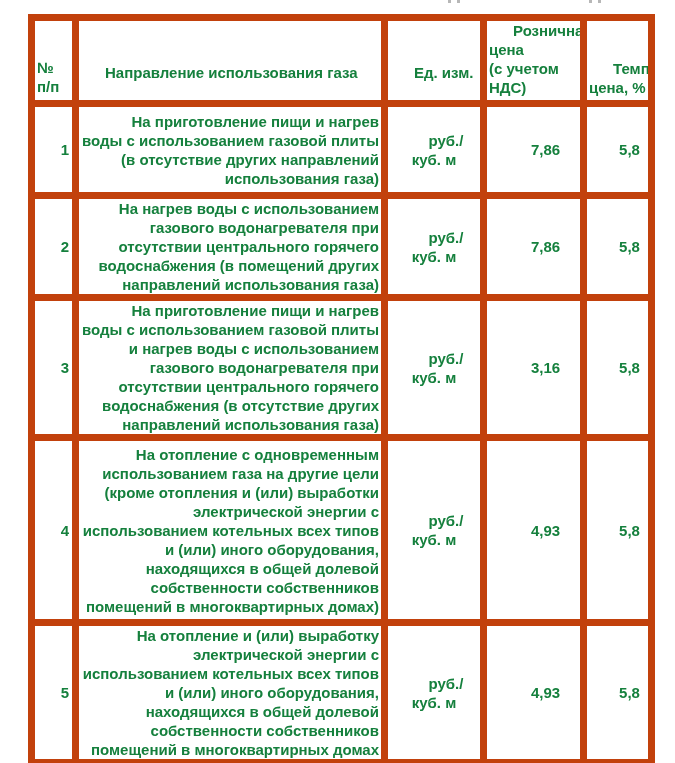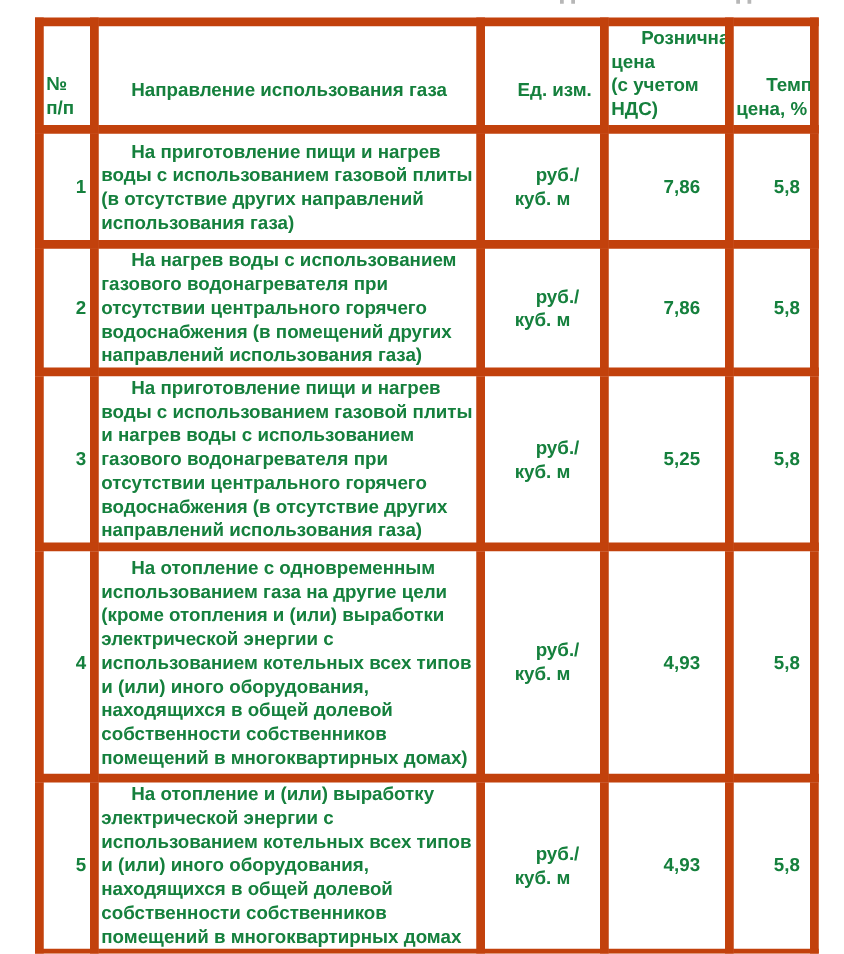--- a/index.html
+++ b/index.html
@@ -56,21 +56,21 @@
 
   .tariff th { vertical-align: bottom; text-align: left; }
   .th-num    { padding: 0 2px 4px 2px; margin-top: 40px; }
   .th-dir    { padding: 16px 2px 18px 2px; text-indent: 24px; white-space: nowrap; }
   .th-unit   { padding: 0 2px 18px 2px; text-align: center; text-indent: 24px; }
   .th-price  { padding: 0 1px 3px 2px; text-indent: 24px; white-space: pre-line; }
   .th-growth { padding: 0 2px 3px 2px; text-indent: 24px; }
 
   .tariff td { vertical-align: middle; }
   .td-num    { text-align: right; padding: 0 3px 0 2px; }
-  .td-dir    { text-align: left; padding: 0 2px; text-indent: 24px; }
+  .td-dir    { text-align: right; padding: 0 2px; text-indent: 24px; }
   .td-mid    { text-align: center; padding: 0 2px; text-indent: 24px; }
 </style>
 </head>
 <body>
 
 <div class="page">
 
   <div class="frag" style="left:448px;">
       <i></i>
       <i></i>
@@ -111,21 +111,21 @@
         <td class="td-num">2</td>
         <td class="td-dir">На нагрев воды с использованием газового водонагревателя при отсутствии центрального горячего водоснабжения (в помещений других направлений использования газа)</td>
         <td class="td-mid">руб./куб. м</td>
         <td class="td-mid">7,86</td>
         <td class="td-mid">5,8</td>
       </tr>
       <tr>
         <td class="td-num">3</td>
         <td class="td-dir">На приготовление пищи и нагрев воды с использованием газовой плиты и нагрев воды с использованием газового водонагревателя при отсутствии центрального горячего водоснабжения (в отсутствие других направлений использования газа)</td>
         <td class="td-mid">руб./куб. м</td>
-        <td class="td-mid">5,25</td>
+        <td class="td-mid">3,16</td>
         <td class="td-mid">5,8</td>
       </tr>
       <tr>
         <td class="td-num">4</td>
         <td class="td-dir">На отопление с одновременным использованием газа на другие цели (кроме отопления и (или) выработки электрической энергии с использованием котельных всех типов и (или) иного оборудования, находящихся в общей долевой собственности собственников помещений в многоквартирных домах)</td>
         <td class="td-mid">руб./куб. м</td>
         <td class="td-mid">4,93</td>
         <td class="td-mid">5,8</td>
       </tr>
       <tr>

